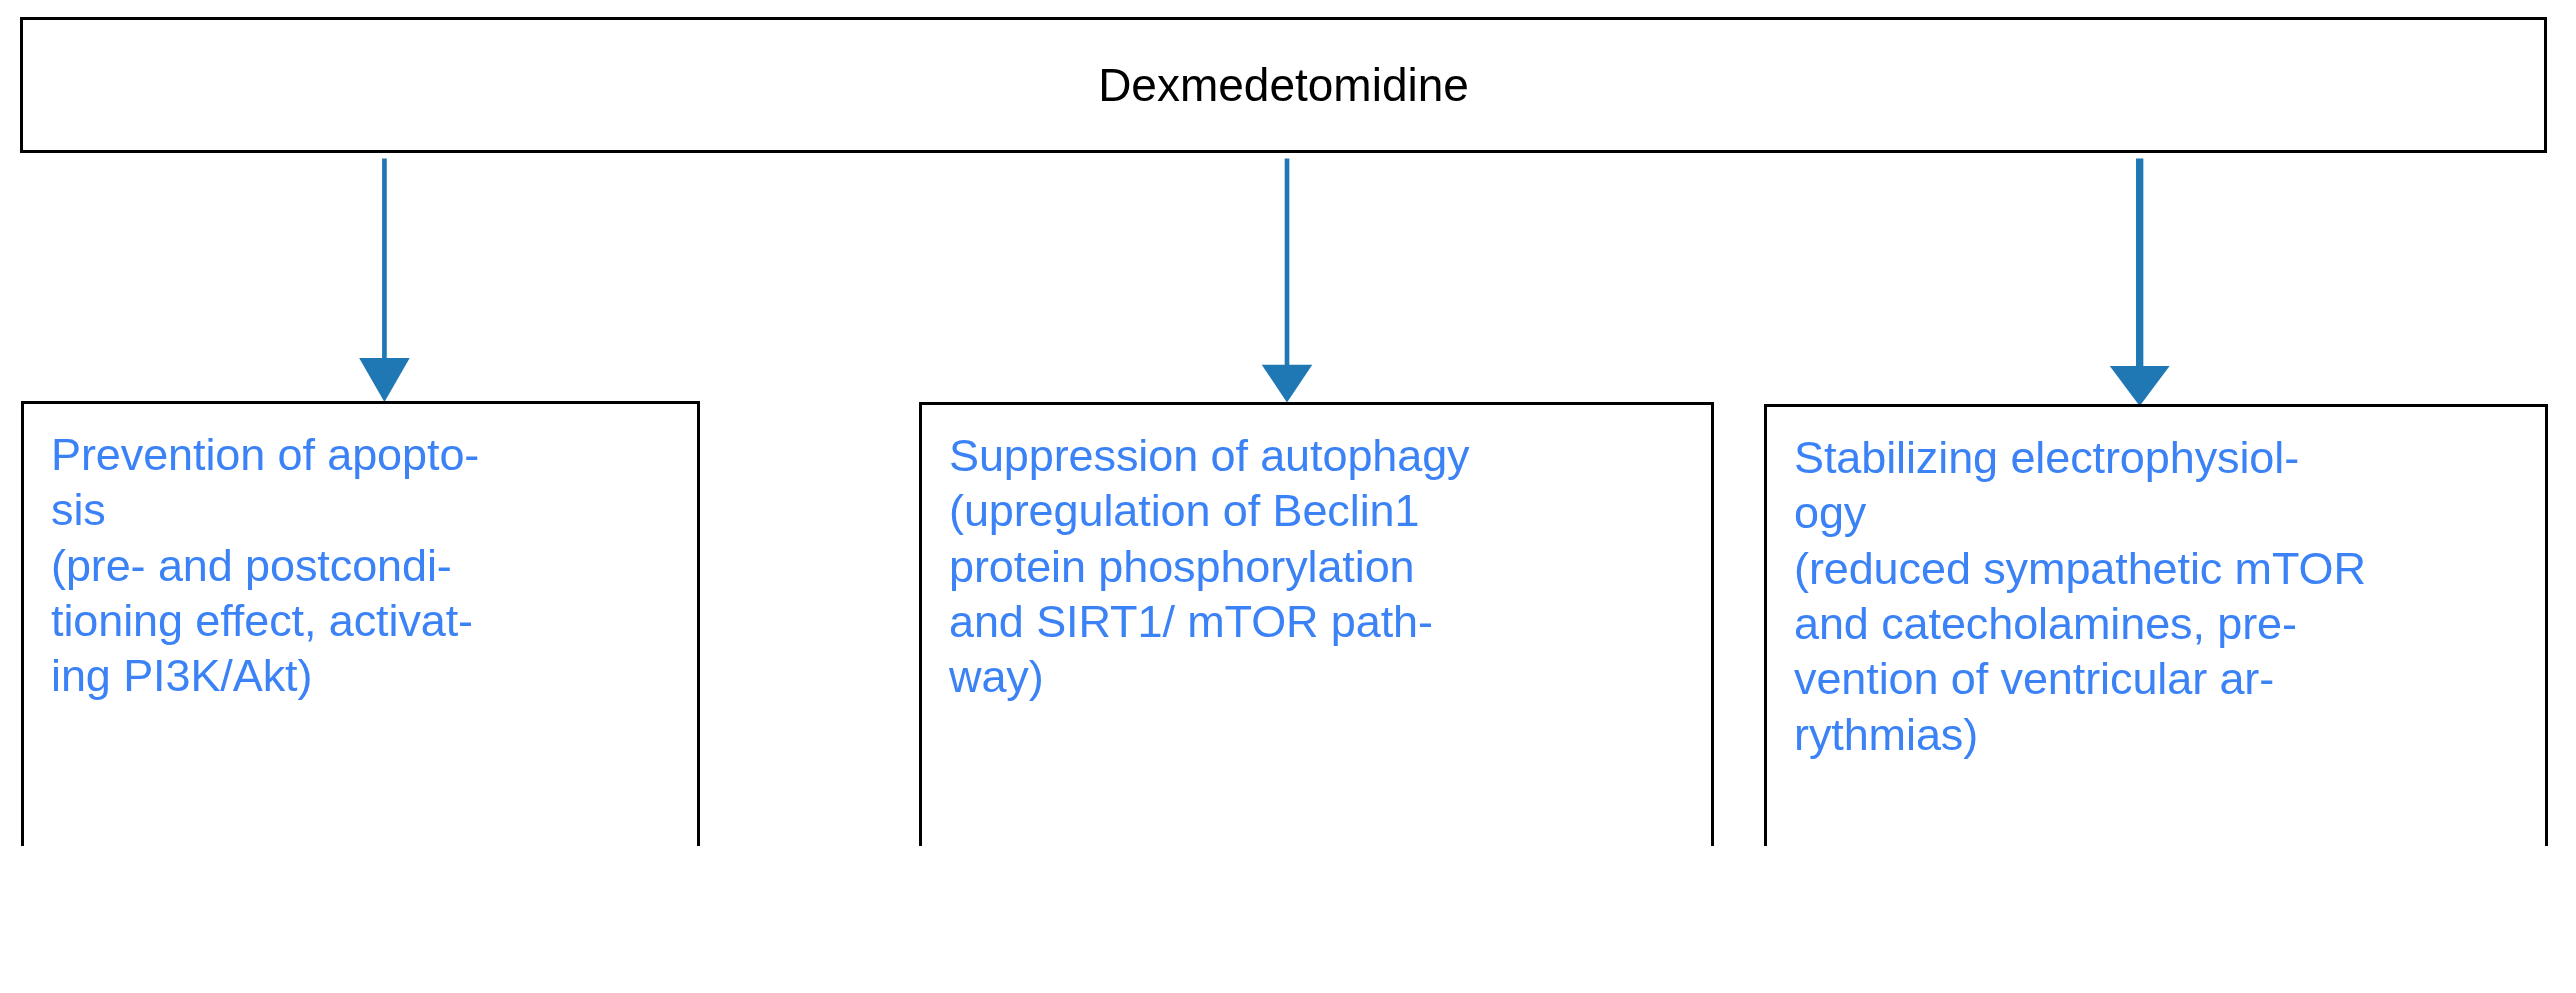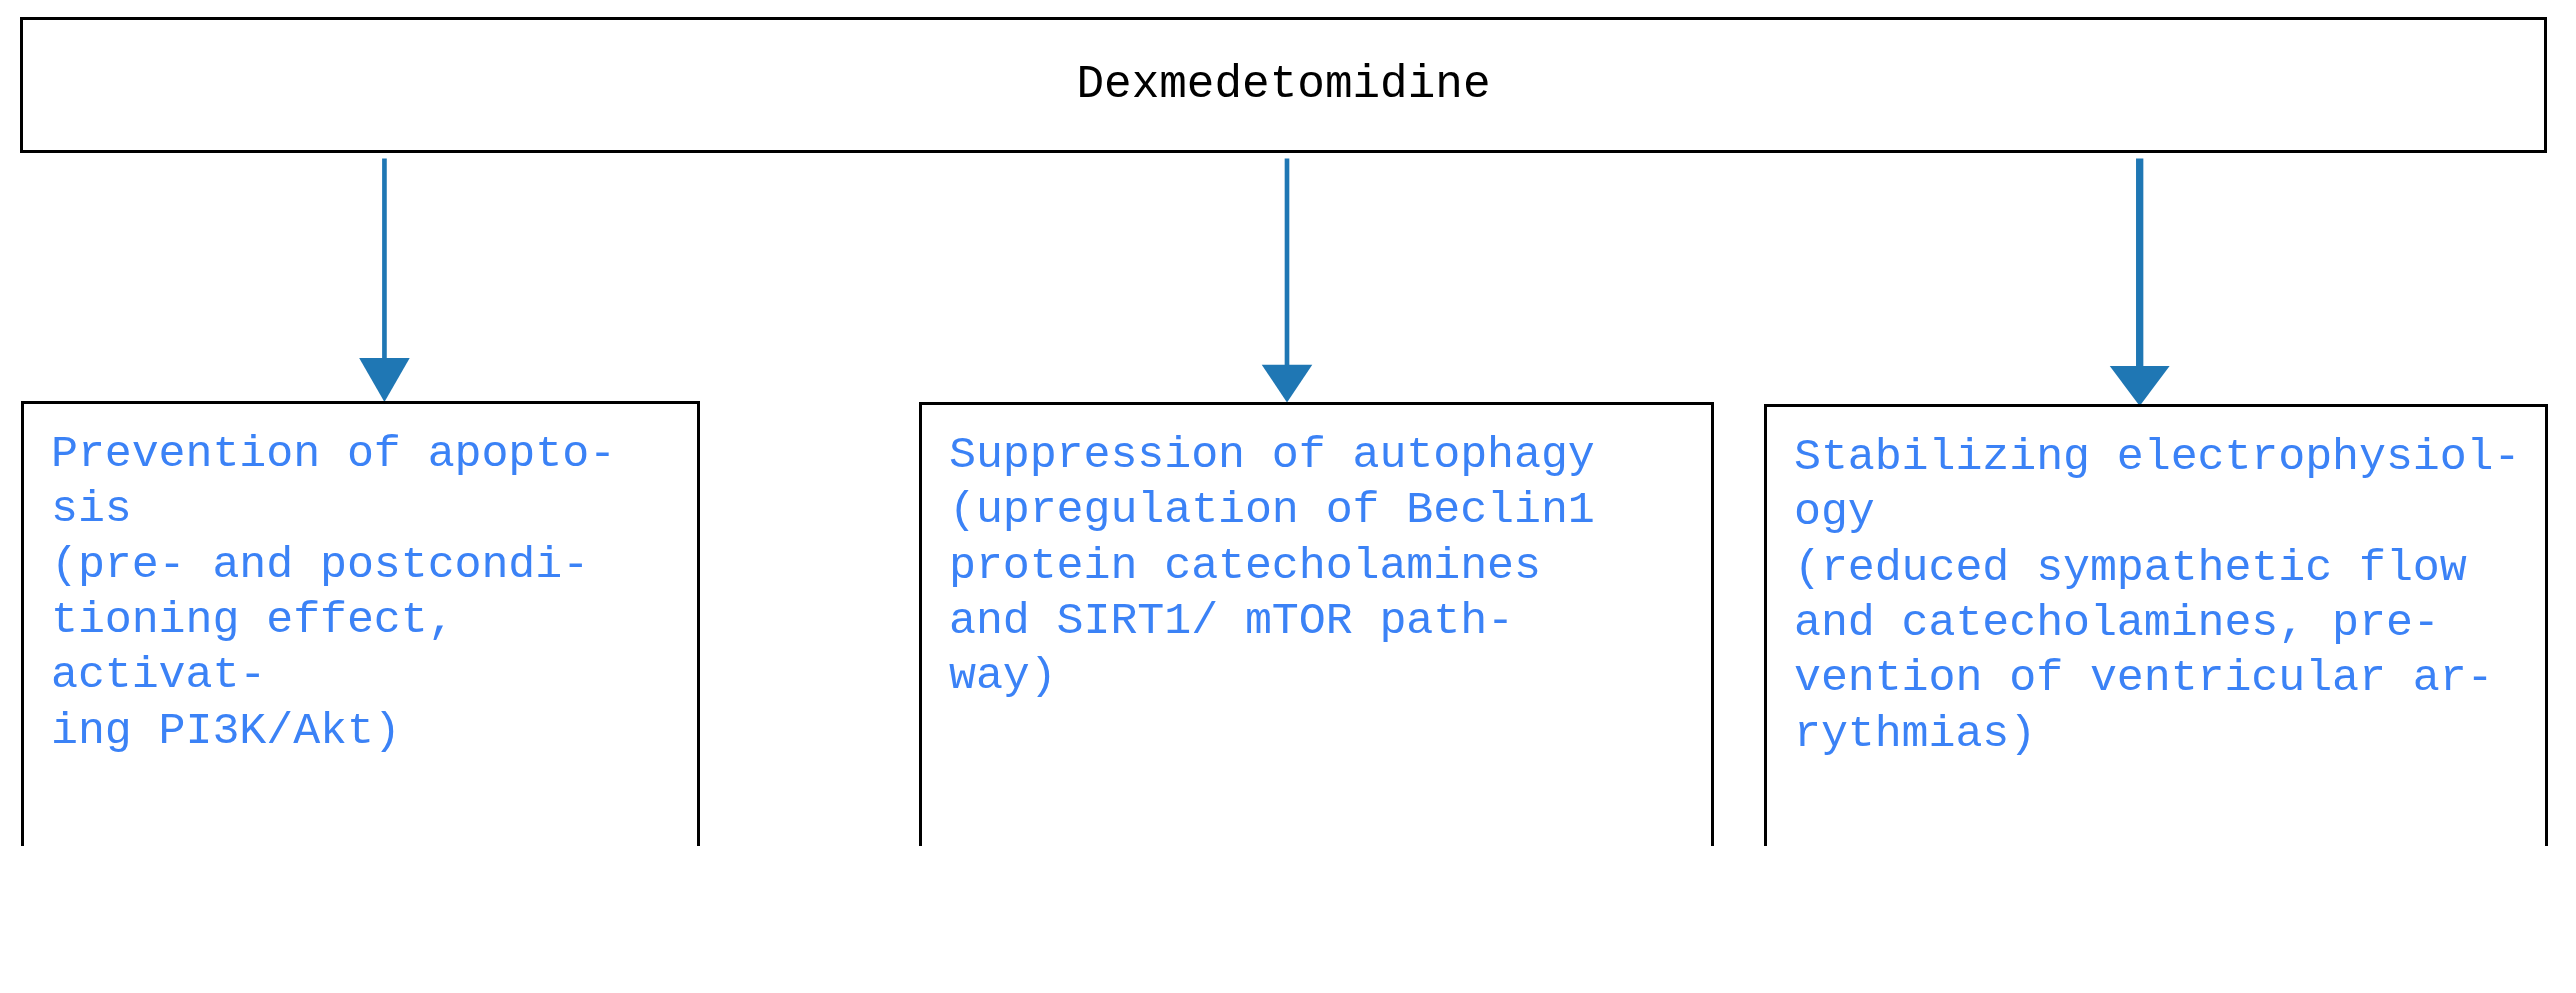--- a/index.html
+++ b/index.html
@@ -5,21 +5,21 @@
   html, body {
     margin: 0;
     padding: 0;
     background: #ffffff;
   }
   #canvas {
     position: relative;
     width: 2576px;
     height: 846px;
     background: #ffffff;
-    font-family: Liberation Mono, monospace;
+    font-family: Liberation Sans, sans-serif;
     overflow: hidden;
   }
 
   
   .node-box {
     position: absolute;
     box-sizing: border-box;
     border: 3.3px solid #000000;
     background: #ffffff;
   }
@@ -119,28 +119,28 @@
     <div class="leaf-text">Prevention of apopto-
 sis
 (pre- and postcondi-
 tioning effect, activat-
 ing PI3K/Akt)</div>
   </div>
 
   <div class="node-box" id="box-2">
     <div class="leaf-text">Suppression of autophagy
 (upregulation of Beclin1
-protein catecholamines
+protein phosphorylation
 and SIRT1/ mTOR path-
 way)</div>
   </div>
 
   <div class="node-box" id="box-3">
     <div class="leaf-text">Stabilizing electrophysiol-
 ogy
-(reduced sympathetic flow
+(reduced sympathetic mTOR
 and catecholamines, pre-
 vention of ventricular ar-
 rythmias)</div>
   </div>
 
 </div>
 
 
 </body></html>

